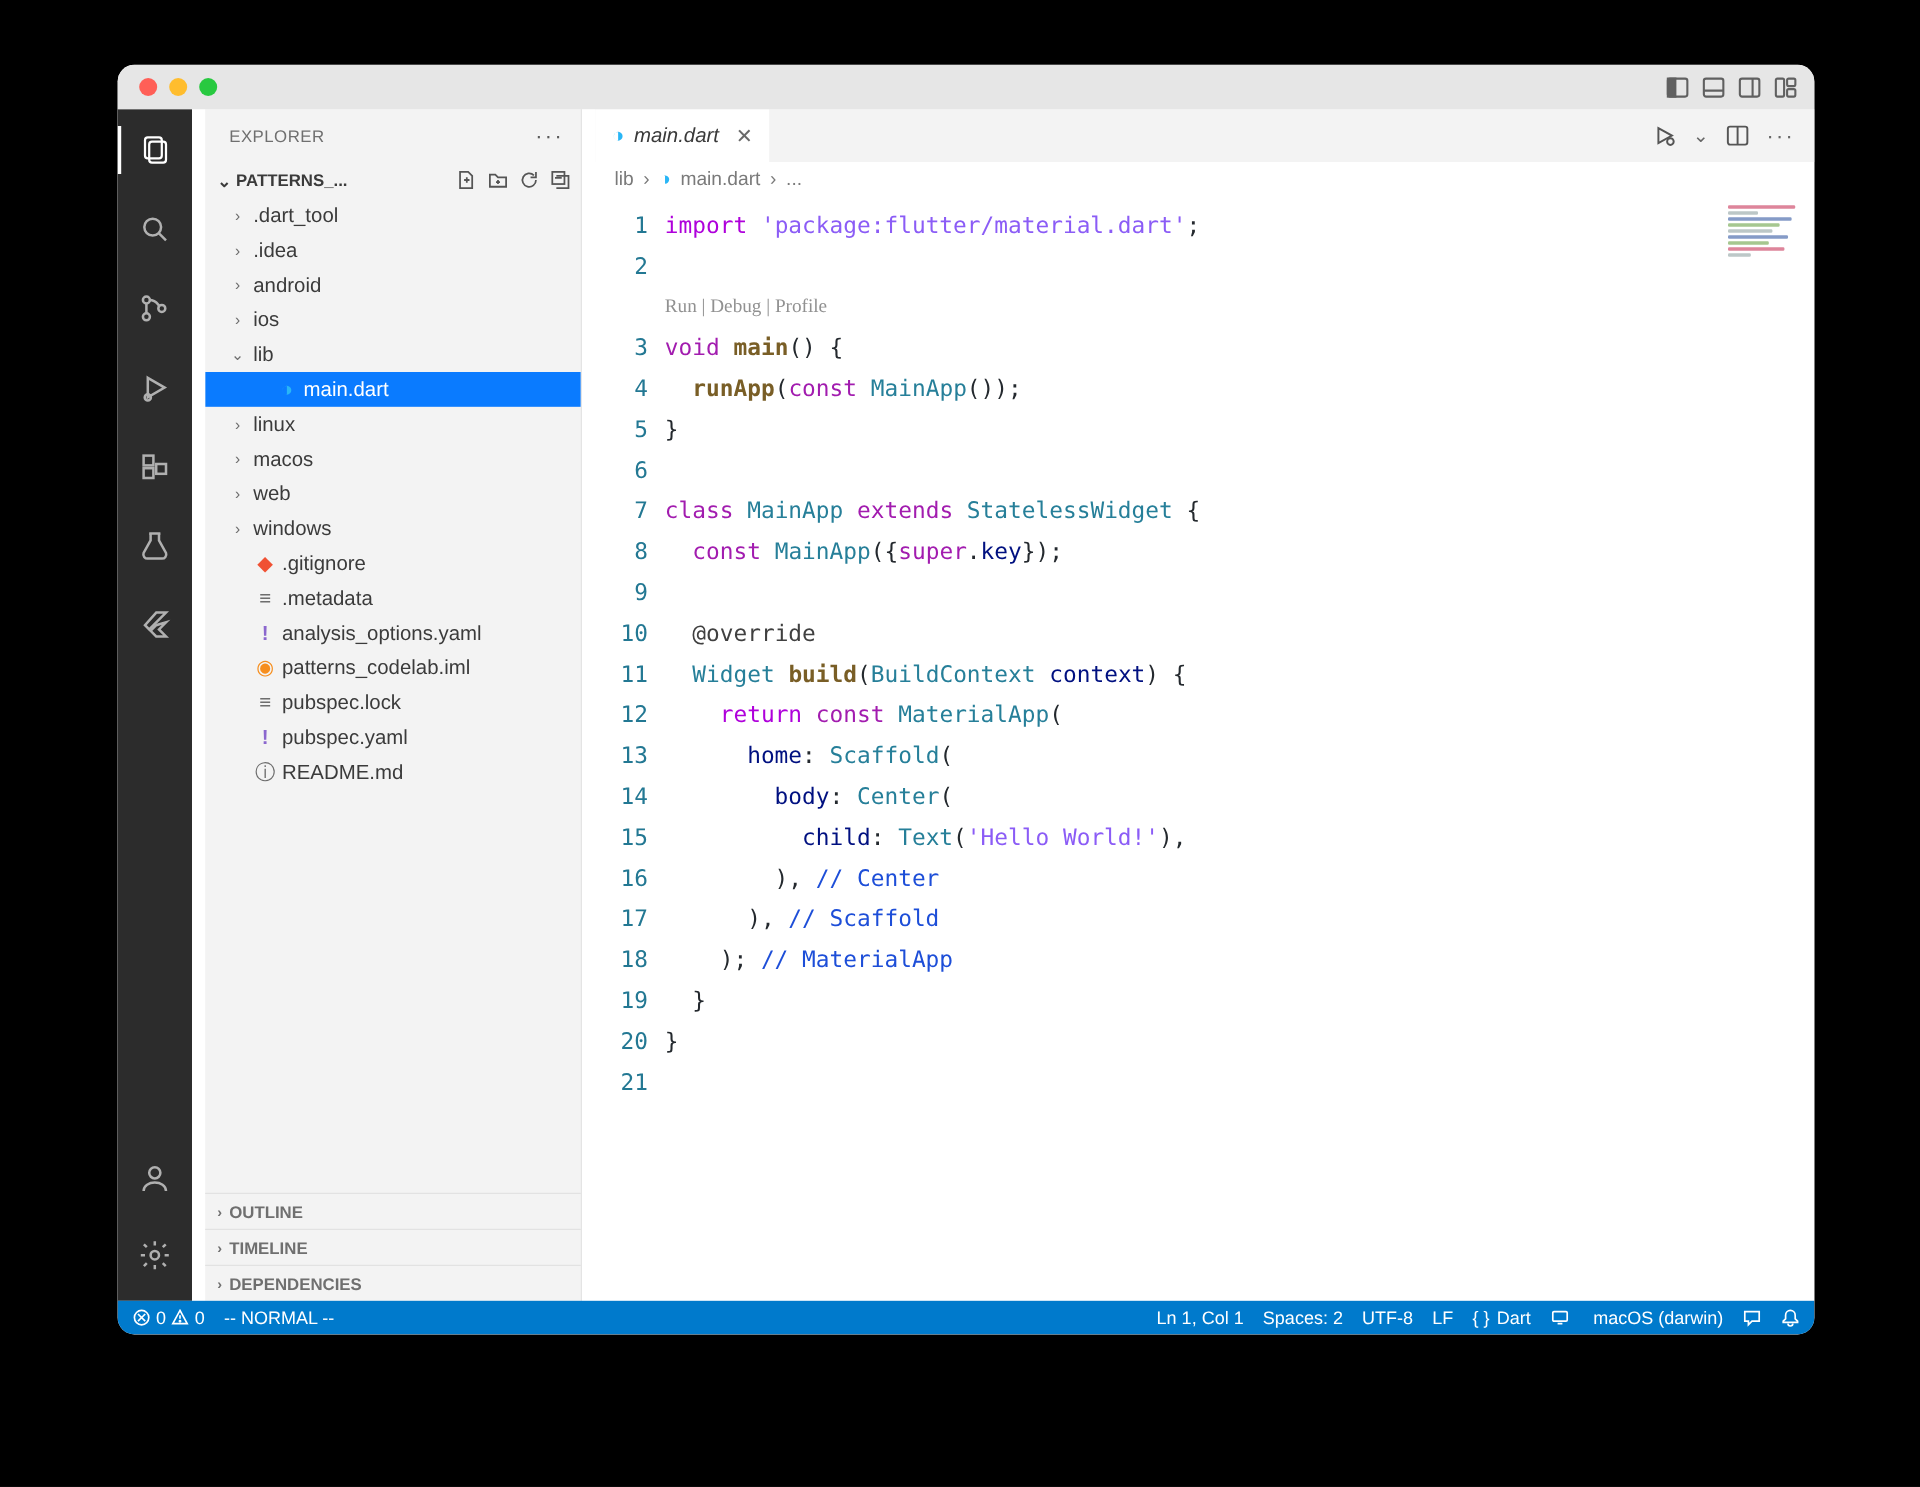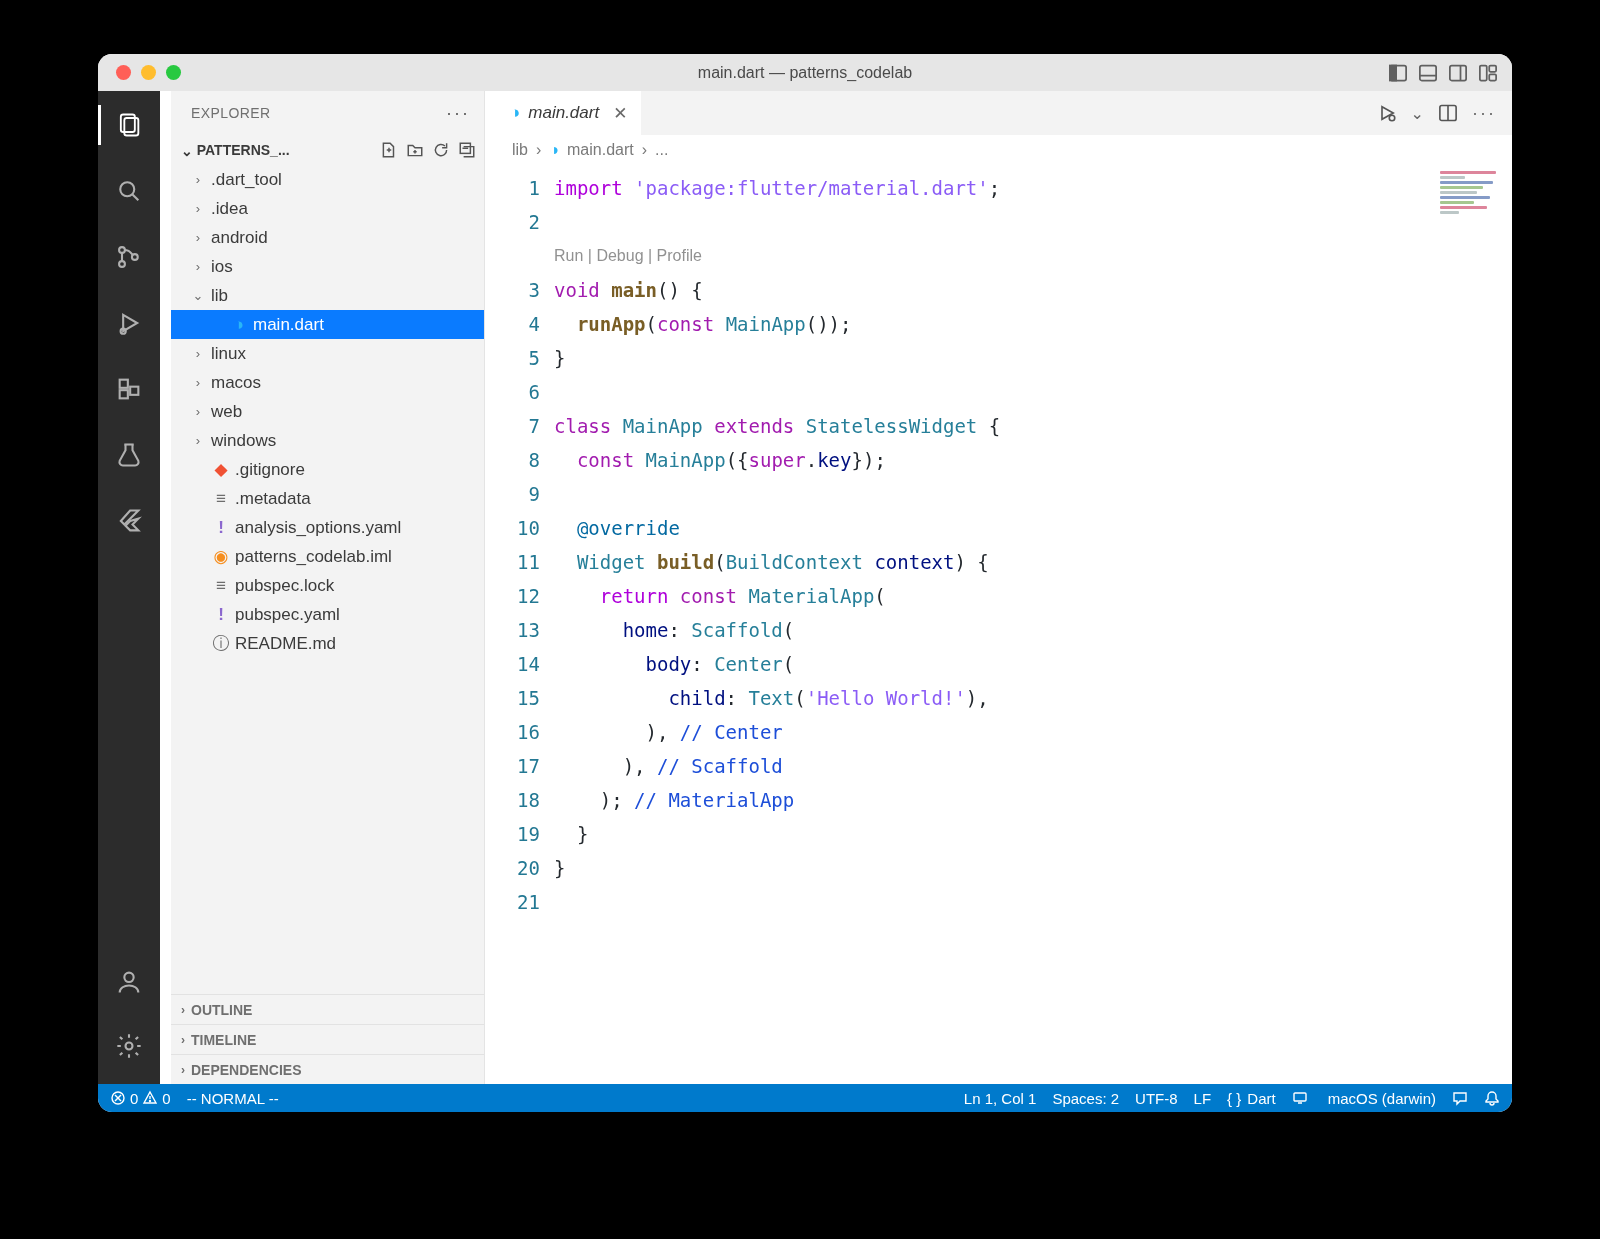--- a/index.html
+++ b/index.html
@@ -46,31 +46,31 @@
   .editor { flex: 1; display: flex; flex-direction: column; min-width: 0; background: #fff; }
   .tabs { height: 44px; display: flex; align-items: stretch; background: #f3f3f3; padding-left: 0; }
   .tab { display: flex; align-items: center; background: #fff; padding: 0 14px; gap: 8px; font-style: italic; color: #3a3a3a; font-size: 17px; }
   .tab .close { font-style: normal; color: #6a6a6a; margin-left: 6px; }
   .editor-actions { margin-left: auto; display: flex; align-items: center; gap: 14px; padding-right: 16px; color: #616161; }
   .editor-actions svg { width: 20px; height: 20px; }
   .breadcrumbs { height: 30px; display: flex; align-items: center; padding-left: 16px; font-size: 16px; color: #7a7a7a; gap: 8px; }
   .code-wrap { flex: 1; display: flex; position: relative; font-family: Menlo, Consolas, monospace; font-size: 19px; line-height: 34px; }
   .gutter { width: 58px; text-align: right; color: #237893; padding-right: 14px; padding-top: 6px; }
   .code { flex: 1; white-space: pre; padding-top: 6px; color: #24292e; }
-  .codelens { color: #919191; font-size: 16px; font-family: Liberation Sans, sans-serif; }
+  .codelens { color: #919191; font-size: 16px; font-family: Liberation Serif, serif; }
   .minimap { position: absolute; right: 10px; top: 6px; width: 62px; height: 56px; opacity: .65; }
   .minimap .l { height: 3px; margin-bottom: 2px; border-radius: 1px; }
   
   .kw  { color: #a21caf; }
   .kw2 { color: #af00db; }
   .type{ color: #267f99; }
   .fn  { color: #795e26; font-weight: bold; }
   .str { color: #8b5cf6; }
   .var { color: #001080; }
-  .anno{ color: #0369a1; }
+  .anno{ color: #404040; }
   .cmt { color: #1d4ed8; }
   
   .statusbar { height: 28px; background: #007acc; color: #fff; display: flex; align-items: center; font-size: 15px; padding: 0 12px; gap: 16px; }
   .statusbar .left, .statusbar .right { display: flex; align-items: center; gap: 16px; }
   .statusbar .right { margin-left: auto; }
   .statusbar svg { width: 16px; height: 16px; }
   .chev { display: inline-block; transform: translateY(1px); }
   .ic-yaml { color: #8b67ce; font-weight: 700; }
   .ic-info { color: #6d6d6d; }
   .ic-dart { color: #29b6f6; }
@@ -81,21 +81,20 @@
 <body>
 
 <div class="window">
 
   <div class="titlebar">
     <div class="traffic">
       <span class="tr-close"></span>
       <span class="tr-min"></span>
       <span class="tr-max"></span>
     </div>
-    <div class="titlebar-title">main.dart — patterns_codelab</div>
     <div class="titlebar-actions">
       <svg viewBox="0 0 16 16" fill="none" stroke="currentColor" stroke-width="1.4">
           <rect x="1.5" y="2" width="13" height="12" rx="1.5"></rect>
           <rect x="1.5" y="2" width="5" height="12" fill="currentColor"></rect>
         </svg>
       <svg viewBox="0 0 16 16" fill="none" stroke="currentColor" stroke-width="1.4">
           <rect x="1.5" y="2" width="13" height="12" rx="1.5"></rect>
           <line x1="1.5" y1="10" x2="14.5" y2="10"></line>
         </svg>
       <svg viewBox="0 0 16 16" fill="none" stroke="currentColor" stroke-width="1.4">

